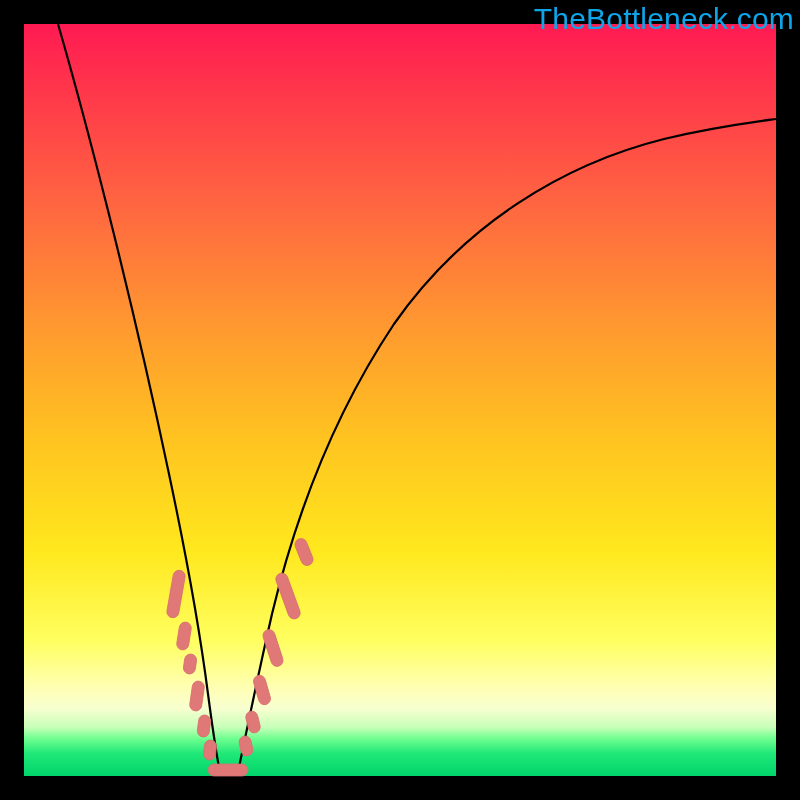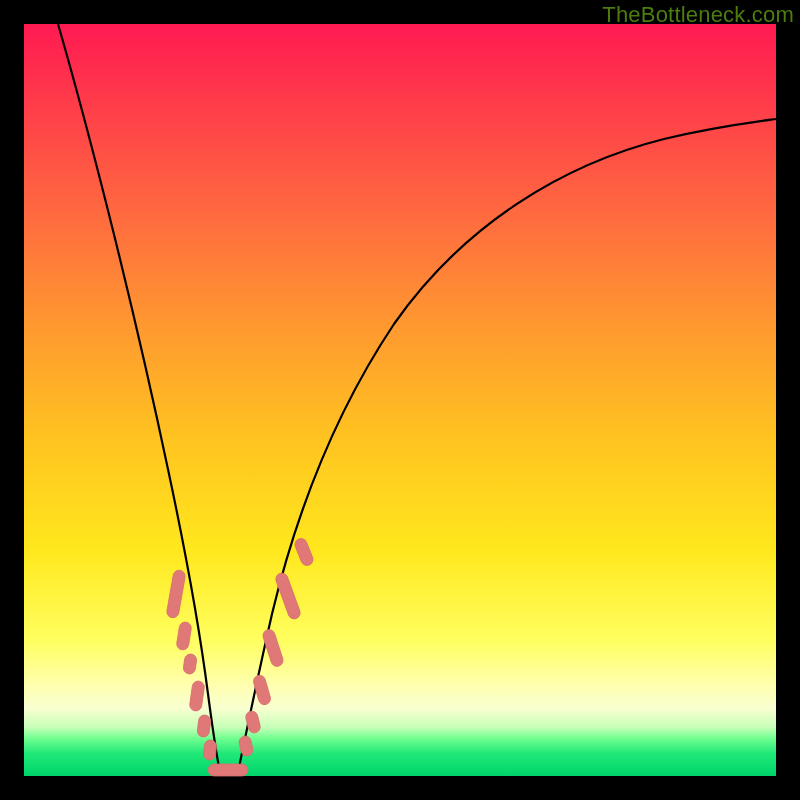--- a/index.html
+++ b/index.html
@@ -40,22 +40,22 @@
       #c8ffb8 93.5%,
       #70ff90 95%,
       #20e878 97%,
       #00d46a 100%
     );
   }
   .watermark {
     position: absolute;
     top: 2px;
     right: 6px;
-    color: #4d7c0f;
-    font-size: 22px;
+    color: #0ea5e9;
+    font-size: 30px;
     font-weight: 500;
     letter-spacing: 0.2px;
     z-index: 10;
     margin-left: 12px;
   }
   svg.curves {
     position: absolute;
     top: 0;
     left: 0;
     width: 752px;

